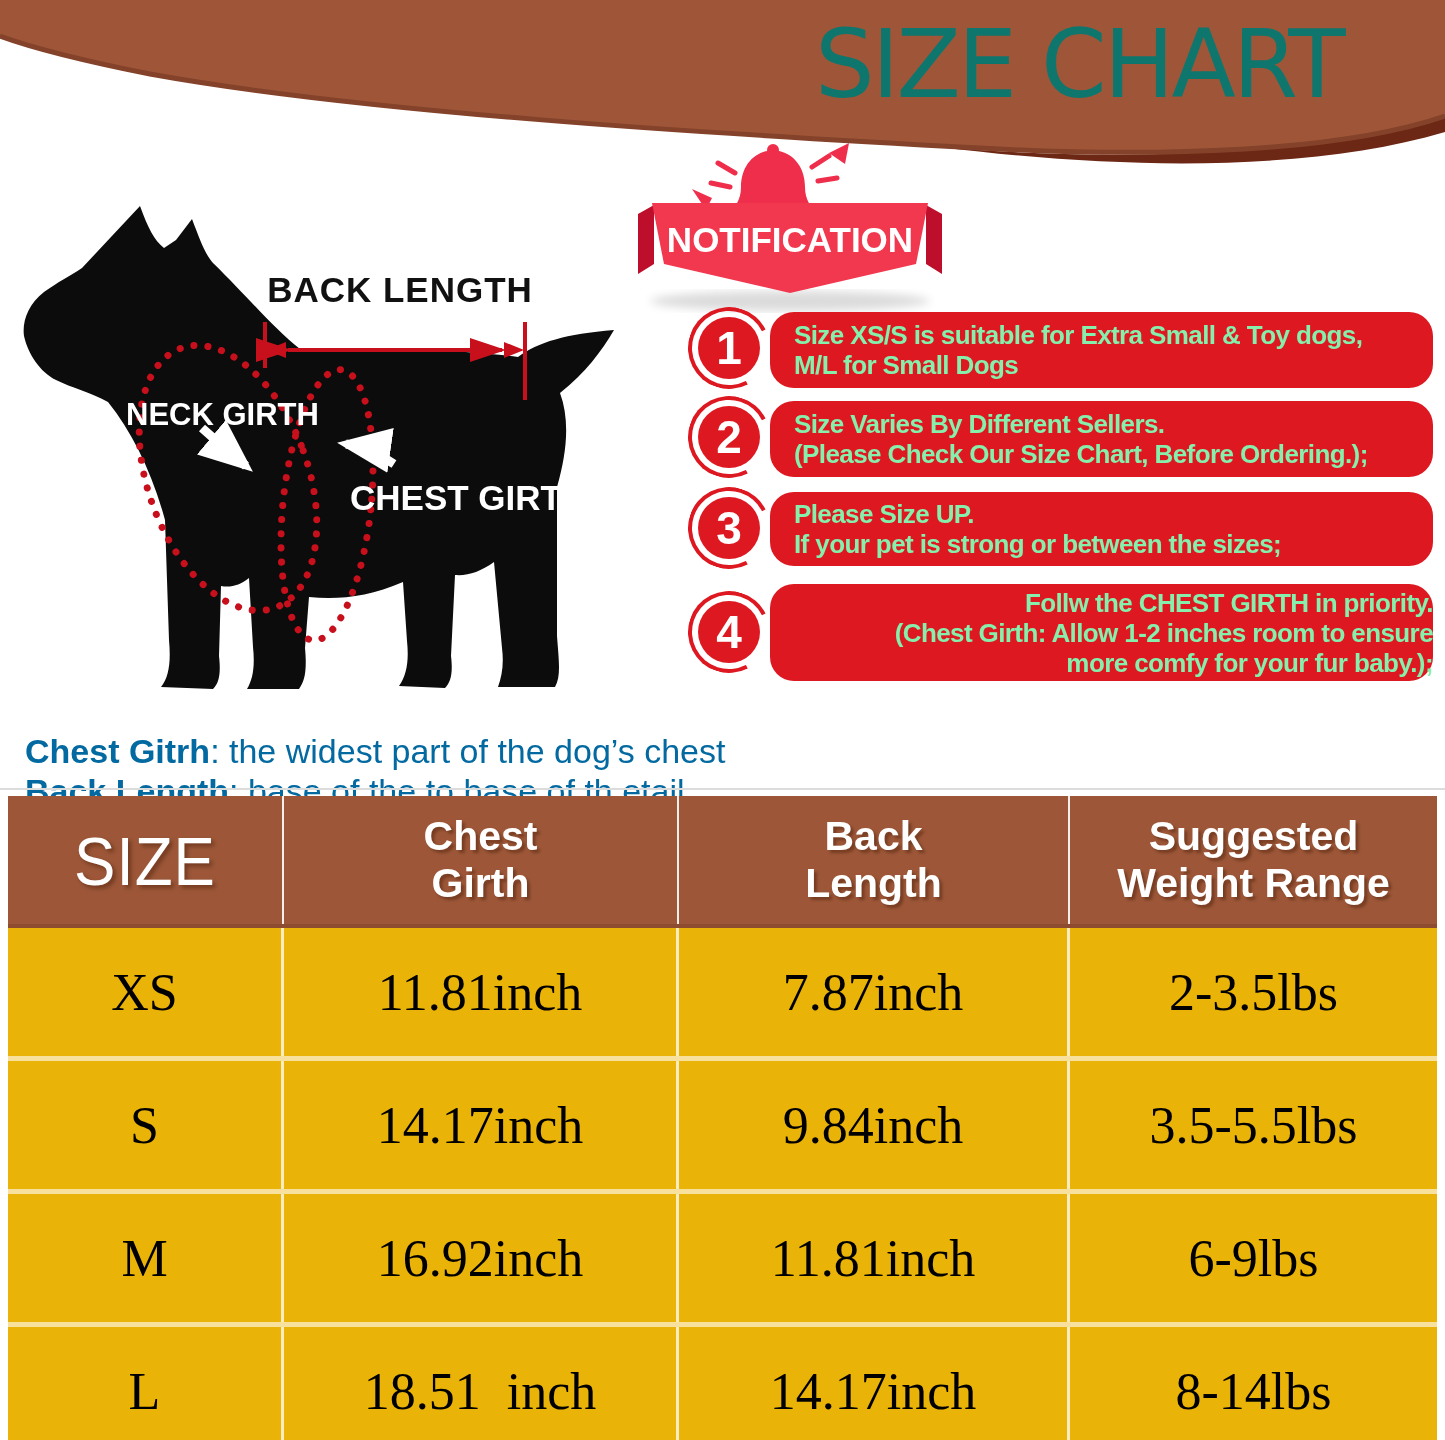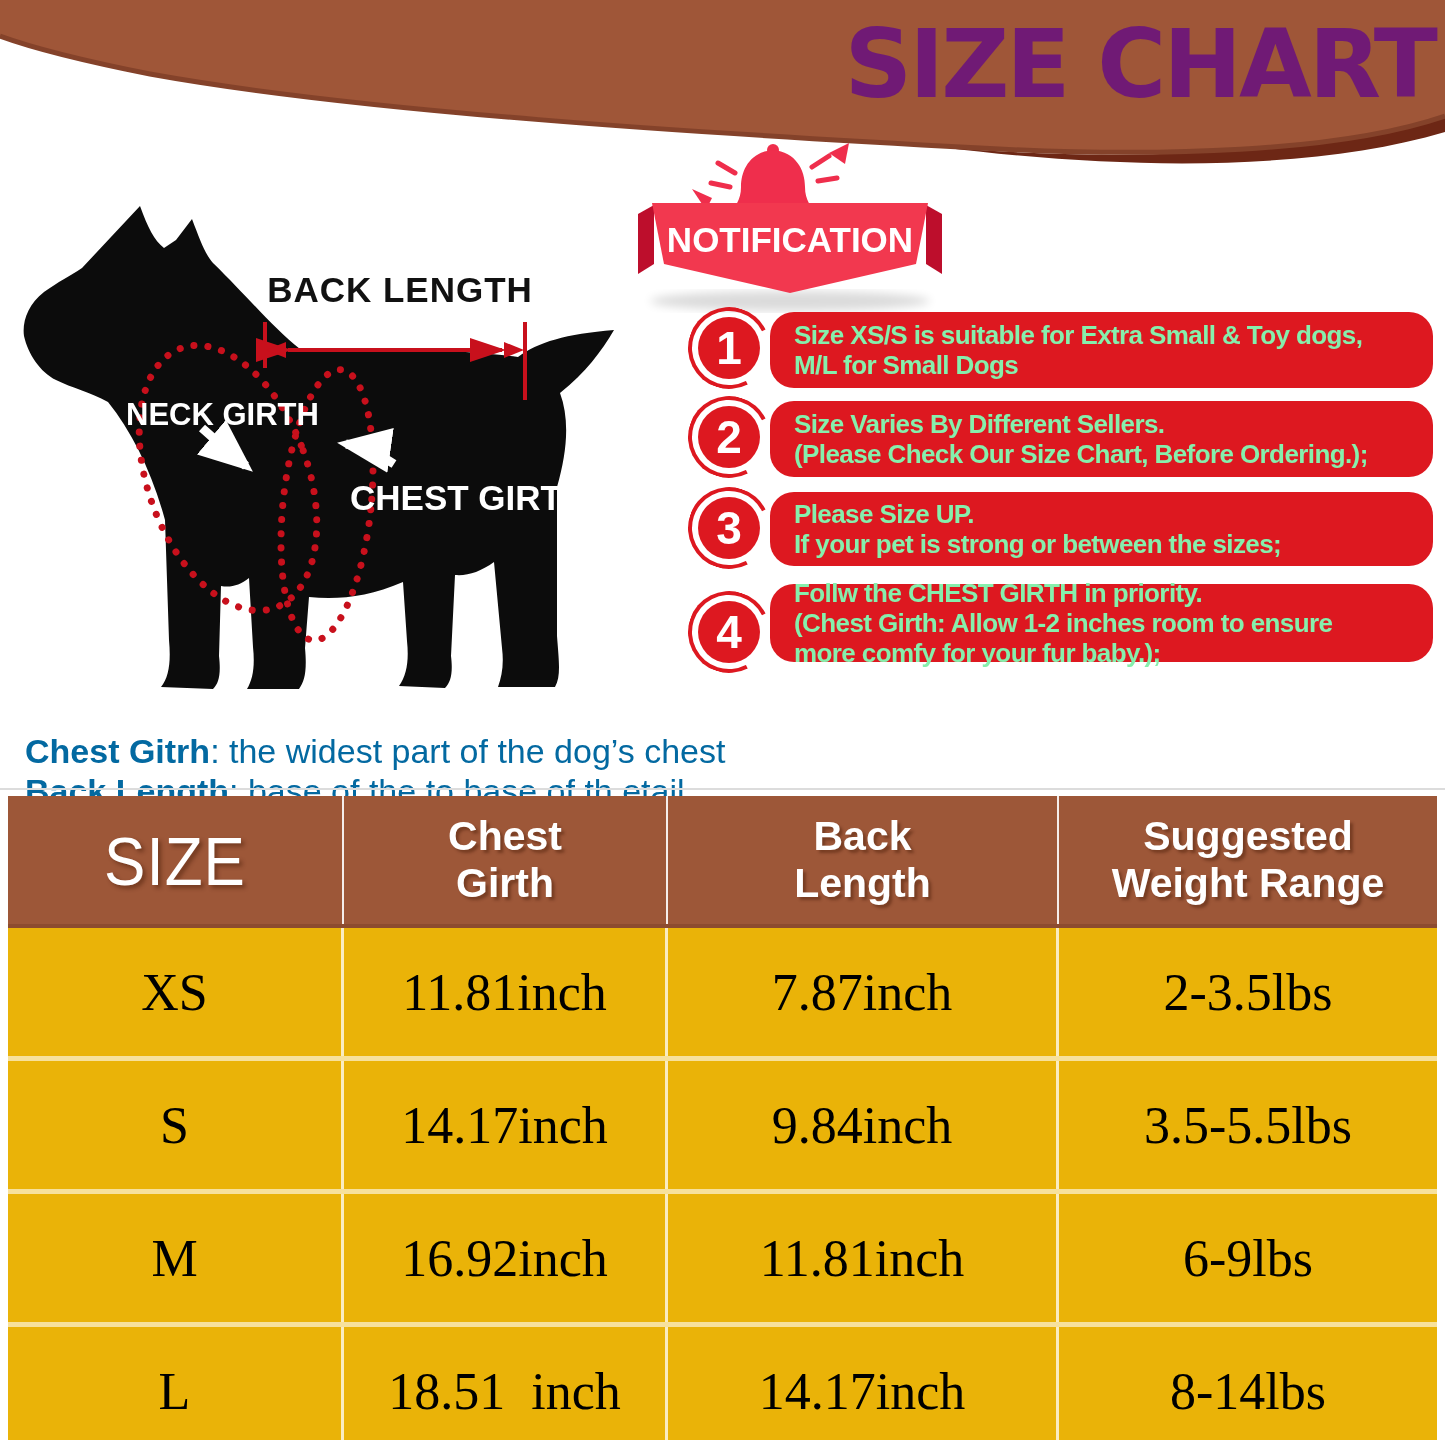--- a/index.html
+++ b/index.html
@@ -2,22 +2,22 @@
 <html><head>
 <meta charset="utf-8">
 <style>
   html,body{margin:0;padding:0;background:#ffffff;}
   #stage{position:relative;width:1445px;height:1440px;overflow:hidden;background:#ffffff;
          font-family:"Liberation Sans",sans-serif;}
   .abs{position:absolute;}
 
   
   #banner-svg{left:0;top:0;}
-  #main-title{left:815px;top:10px;width:620px;text-align:right;color:#701a75;
-    font-family:"DejaVu Sans",sans-serif;font-weight:bold;font-size:94px;letter-spacing:-3px;
+  #main-title{left:815px;top:10px;width:620px;text-align:left;color:#0f766e;
+    font-family:"DejaVu Sans",sans-serif;font-weight:normal;font-size:94px;letter-spacing:-3px;
     white-space:nowrap;}
 
   
   #dog-svg{left:0;top:148px;}
   .t-back{font-family:"Liberation Sans",sans-serif;font-weight:bold;font-size:35px;fill:#111;letter-spacing:1px;}
   .t-white{font-family:"Liberation Sans",sans-serif;font-weight:bold;font-size:31px;fill:#ffffff;}
   .t-white-lg{font-family:"Liberation Sans",sans-serif;font-weight:bold;font-size:35px;fill:#ffffff;}
 
   
   #ribbon-svg{left:620px;top:130px;}
@@ -41,21 +41,21 @@
   
   #pre-table-rule{left:0;top:788px;width:1445px;height:2px;background:#dcdcdc;}
 
   
   #size-table{left:8px;top:796px;width:1429px;height:640px;display:flex;flex-direction:column;}
   .tr{display:flex;flex:0 0 128px;}
   .tr-header{background:#9D5738;border-bottom:4px solid #8D4B2F;}
   .tr-body{background:#eab308;}
   .tr-body + .tr-body{border-top:5px solid rgba(255,255,255,0.6);}
   .tc{display:flex;align-items:center;justify-content:center;box-sizing:border-box;text-align:center;}
-  .c0{width:336px;align-items:center;} .c1{width:324px;} .c2{width:391px;} .c3{width:324px;flex:1;}
+  .c0{width:276px;align-items:center;} .c1{width:395px;} .c2{width:391px;} .c3{width:324px;flex:1;}
   .tr-header .tc{border-right:2px solid rgba(255,255,255,0.9);}
   .tr-body   .tc{border-right:3px solid rgba(255,255,255,0.75);}
   .tr .tc:last-child{border-right:none;border-radius:20px;}
   .hdr-size{color:#fff;font-size:62px;font-weight:400;transform:scaleY(1.12);letter-spacing:1px;
     text-shadow:3px 3px 4px rgba(60,20,0,0.45);}
   .hdr-col{color:#fff;font-size:41px;font-weight:bold;line-height:47px;
     text-shadow:3px 3px 3px rgba(60,20,0,0.4);}
   .cell-serif{font-family:"Liberation Serif","DejaVu Serif",serif;font-size:52px;color:#000;}
 </style>
 </head>
@@ -159,21 +159,21 @@
     <span>3</span>
     </div>
   <div class="note-box abs" style="top:492px;height:74px;">
     <div class="note-line">Please Size UP.</div>
     <div class="note-line">If your pet is strong or between the sizes;</div>
   </div>
 
   <div class="note-badge abs" style="top:601px;">
     <span>4</span>
     </div>
-  <div class="note-box abs" style="top:584px;height:78px;">
+  <div class="note-box abs" style="top:584px;height:97px;text-align:right;">
     <div class="note-line">Follw the CHEST GIRTH in priority.</div>
     <div class="note-line">(Chest Girth: Allow 1-2 inches room to ensure</div>
     <div class="note-line">more comfy for your fur baby.);</div>
   </div>
 
   <div id="definitions" class="abs">
     <div>
       <span class="def-term">Chest Gitrh</span><span>: the widest part of the dog’s chest</span>
     </div>
     <div>

